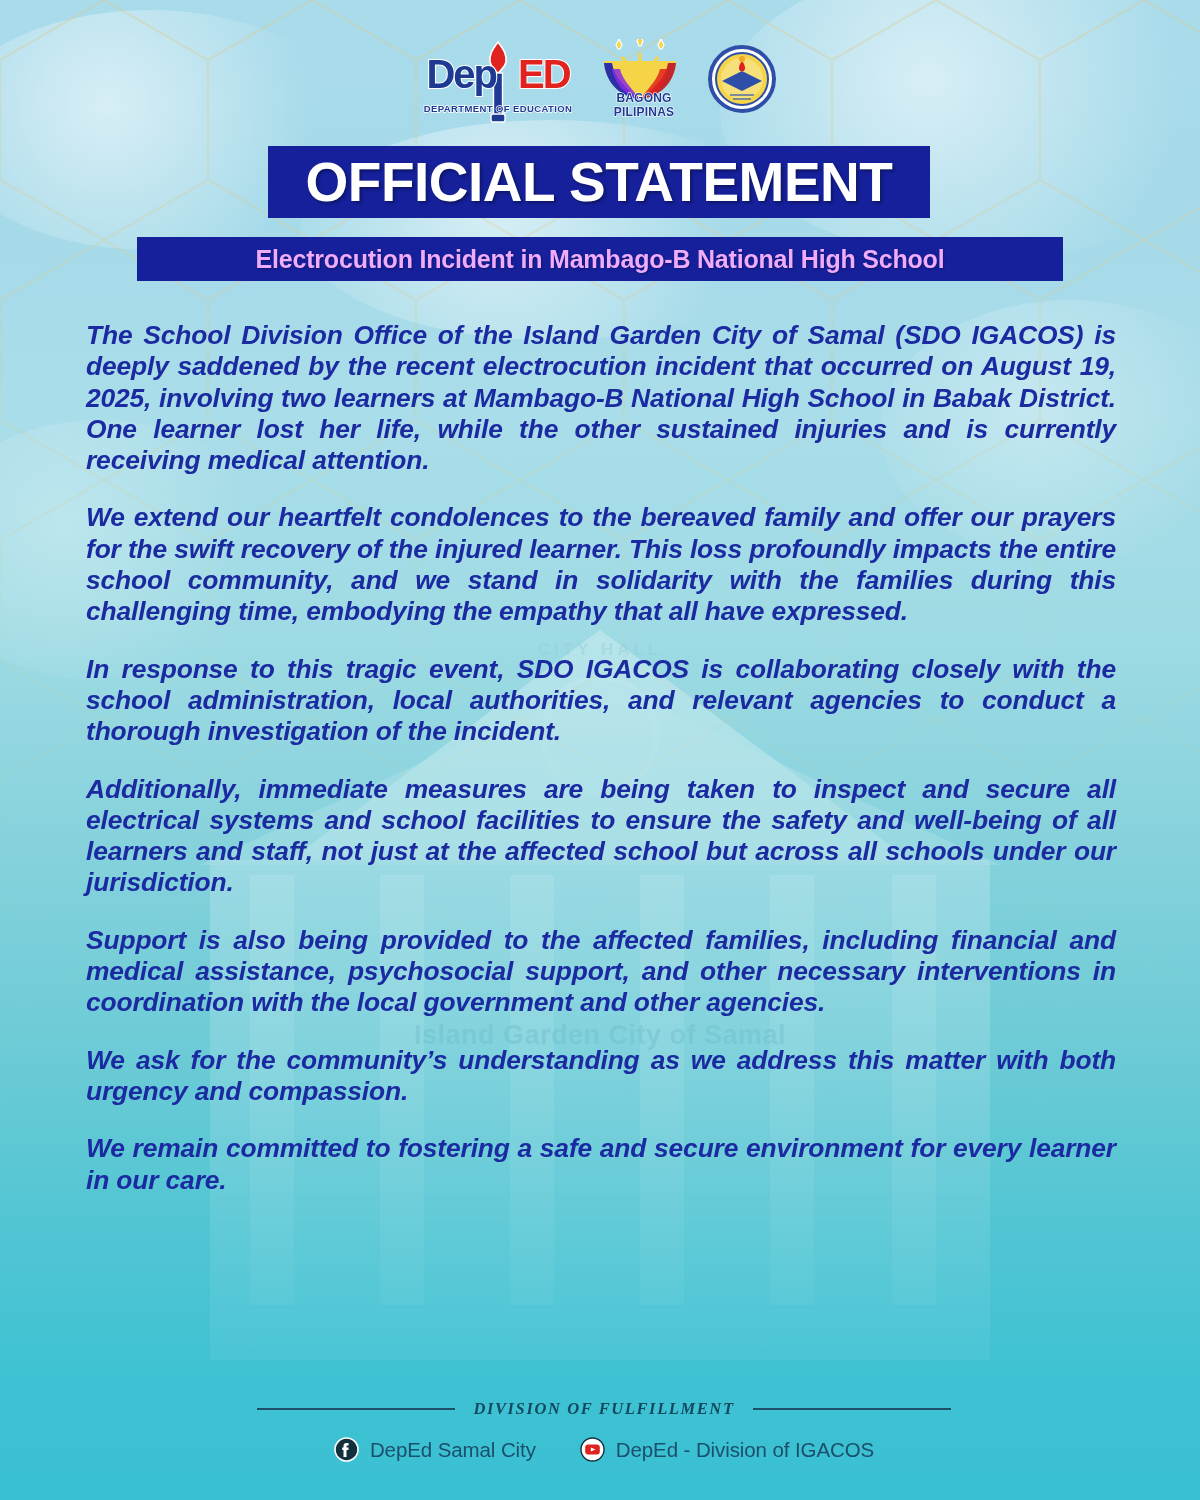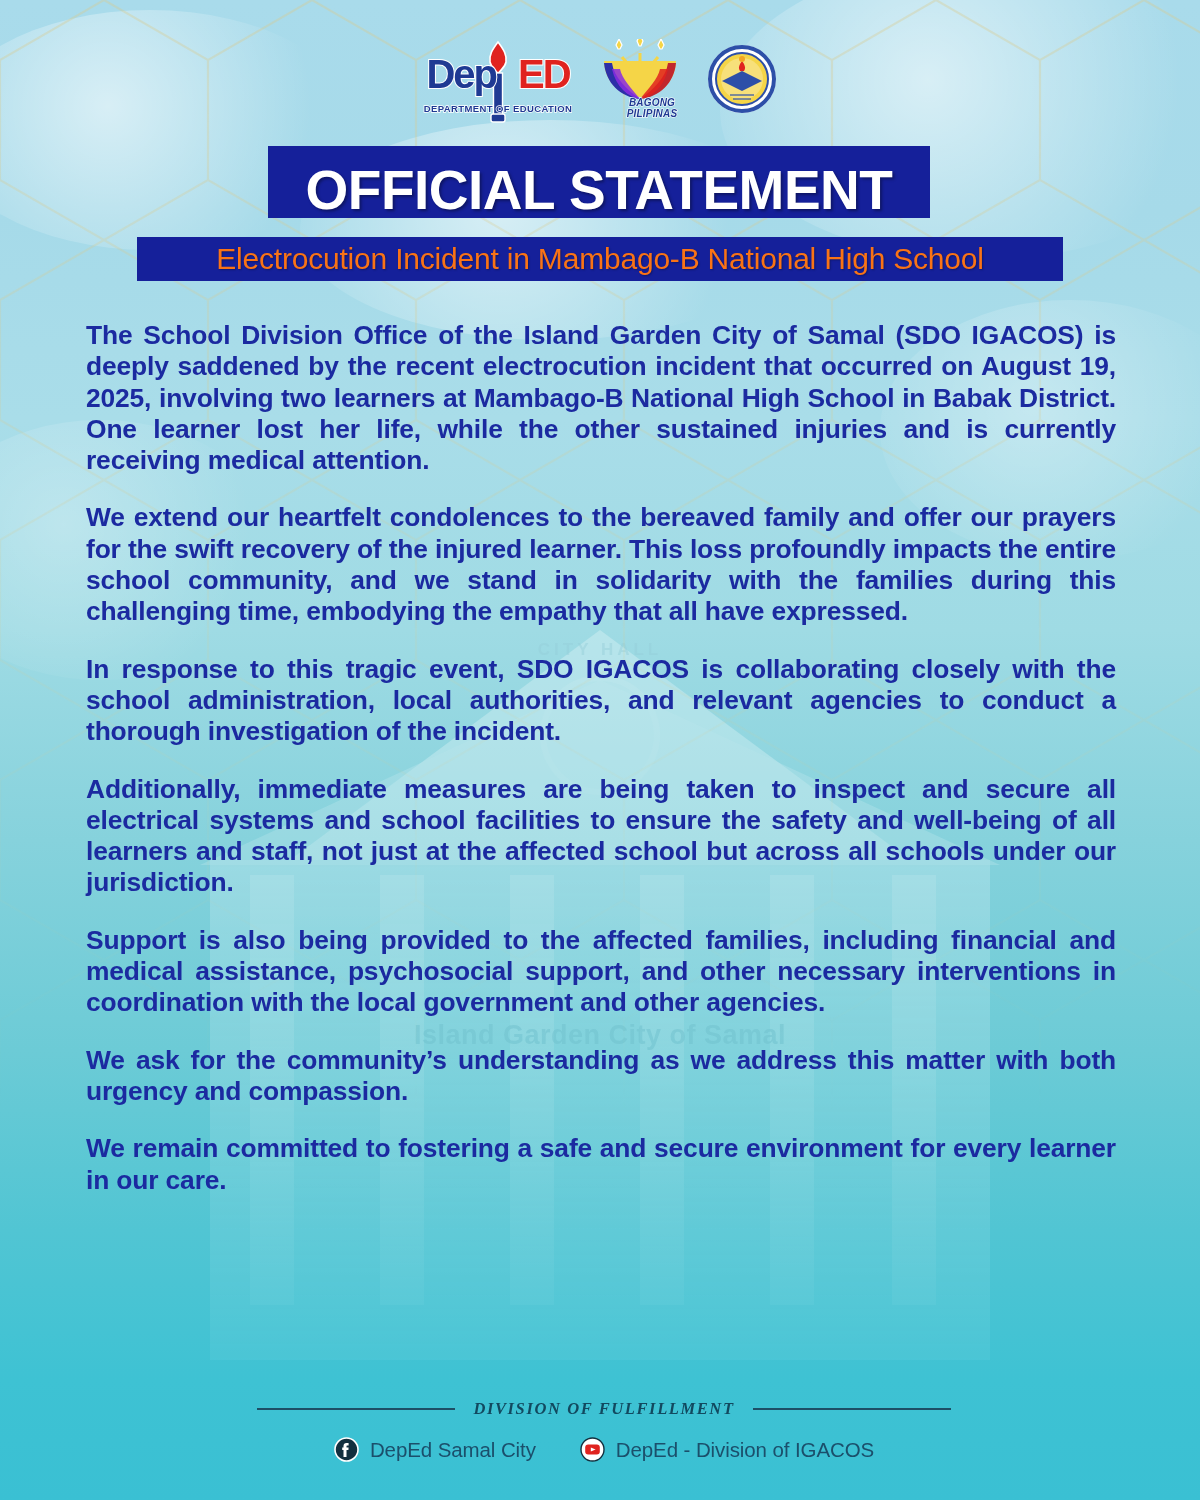--- a/index.html
+++ b/index.html
@@ -114,68 +114,69 @@
   .deped-sub {
     position:absolute; bottom:6px; left:0; width:152px;
     text-align:center; font-size:9.5px; font-weight:700;
     color:#1f3a93; letter-spacing:.4px;
     -webkit-text-stroke:1.4px #fff; paint-order:stroke fill;
   }
   .torch { position:absolute; left:50%; top:2px; transform:translateX(-50%); }
 
   .bp-logo { position:relative; width:88px; height:80px; text-align:center; }
   .bp-sub {
-    position:absolute; bottom:0px; left:12px; width:88px;
-    font-size:10px; font-weight:800; font-style:italic;
+    position:absolute; bottom:0px; left:4px; width:88px;
+    font-size:12px; font-weight:800; 
     color:#1f3a93; letter-spacing:.2px;
     -webkit-text-stroke:1.2px #fff; paint-order:stroke fill;
   }
   .sdo-seal-logo { width:72px; height:72px; }
 
   
   .title-band {
     position:absolute; top:146px; left:268px;
     width:662px; height:72px;
     background:#15209a;
-    display:flex; align-items:flex-end; justify-content:center;
+    display:flex; align-items:center; justify-content:center;
     z-index:6;
   }
   .title-band span {
     color:#ffffff; font-size:55px; font-weight:800;
     letter-spacing:-.5px; line-height:1;
     text-shadow:2px 2px 3px rgba(0,0,0,.35);
   }
   .subtitle-band {
     position:absolute; top:237px; left:137px;
     width:926px; height:44px;
     background:#15209a;
     display:flex; align-items:center; justify-content:center;
     z-index:6;
   }
   .subtitle-band span {
-    color:#f97316; font-size:30px; font-weight:400;
+    color:#f0abfc; font-size:25px; font-weight:700;
     letter-spacing:-.2px; line-height:1;
     text-shadow:1px 1px 2px rgba(0,0,0,.3);
   }
 
   
   .body-copy {
     position:absolute; top:320px; left:86px;
     width:1030px;
     z-index:5;
   }
   .para {
     color:#1b2aa0;
     font-size:26.4px;
     font-weight:700;
     line-height:31.3px;
     text-align:justify;
     text-justify:inter-word;
     margin-bottom:26px;
     letter-spacing:-.15px;
+    font-style:italic;
   }
   .para:last-child { margin-bottom:0; }
 
   
   .footer { position:absolute; left:0; bottom:38px; width:1200px; z-index:6;padding-left:8px; }
   .div-row {
     display:flex; align-items:center; justify-content:center; gap:18px;
     margin-bottom:18px;
   }
   .div-rule { height:2px; width:198px; background:#1d4f66; }

